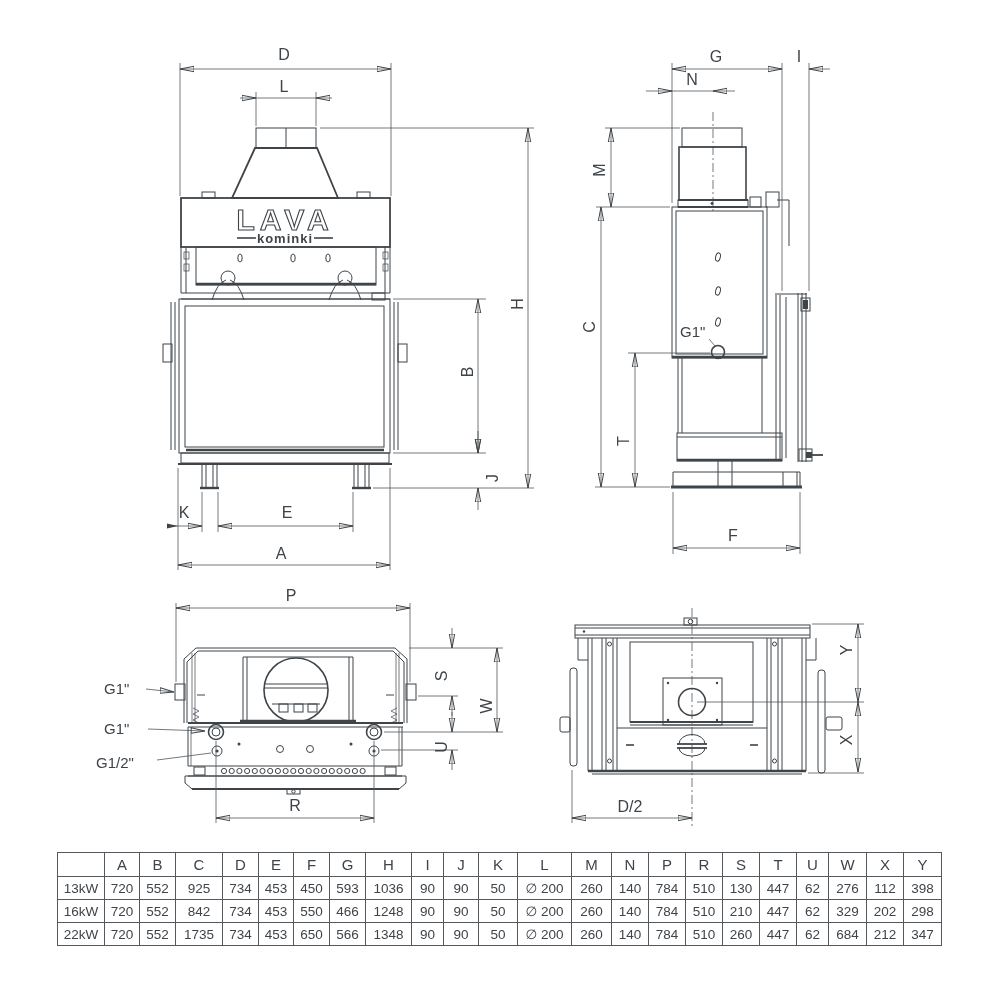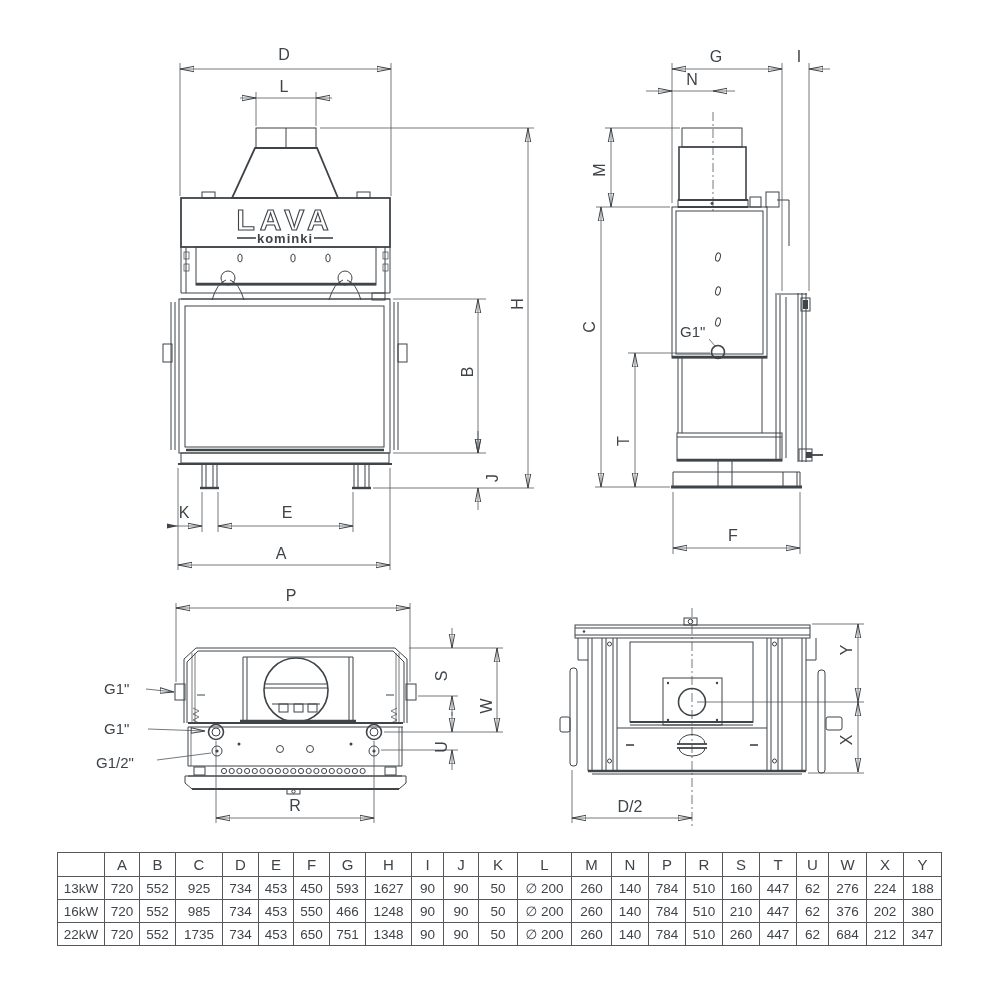--- a/index.html
+++ b/index.html
@@ -422,70 +422,70 @@
   </tr>
   <tr>
     <td>13kW</td>
     <td>720</td>
     <td>552</td>
     <td>925</td>
     <td>734</td>
     <td>453</td>
     <td>450</td>
     <td>593</td>
-    <td>1627</td>
+    <td>1036</td>
     <td>90</td>
     <td>90</td>
     <td>50</td>
     <td>∅ 200</td>
     <td>260</td>
     <td>140</td>
     <td>784</td>
     <td>510</td>
-    <td>160</td>
+    <td>130</td>
     <td>447</td>
     <td>62</td>
     <td>276</td>
-    <td>224</td>
-    <td>188</td>
+    <td>112</td>
+    <td>398</td>
   </tr>
   <tr>
     <td>16kW</td>
     <td>720</td>
     <td>552</td>
-    <td>985</td>
+    <td>842</td>
     <td>734</td>
     <td>453</td>
     <td>550</td>
     <td>466</td>
     <td>1248</td>
     <td>90</td>
     <td>90</td>
     <td>50</td>
     <td>∅ 200</td>
     <td>260</td>
     <td>140</td>
     <td>784</td>
     <td>510</td>
     <td>210</td>
     <td>447</td>
     <td>62</td>
-    <td>376</td>
+    <td>329</td>
     <td>202</td>
-    <td>380</td>
+    <td>298</td>
   </tr>
   <tr>
     <td>22kW</td>
     <td>720</td>
     <td>552</td>
     <td>1735</td>
     <td>734</td>
     <td>453</td>
     <td>650</td>
-    <td>751</td>
+    <td>566</td>
     <td>1348</td>
     <td>90</td>
     <td>90</td>
     <td>50</td>
     <td>∅ 200</td>
     <td>260</td>
     <td>140</td>
     <td>784</td>
     <td>510</td>
     <td>260</td>

